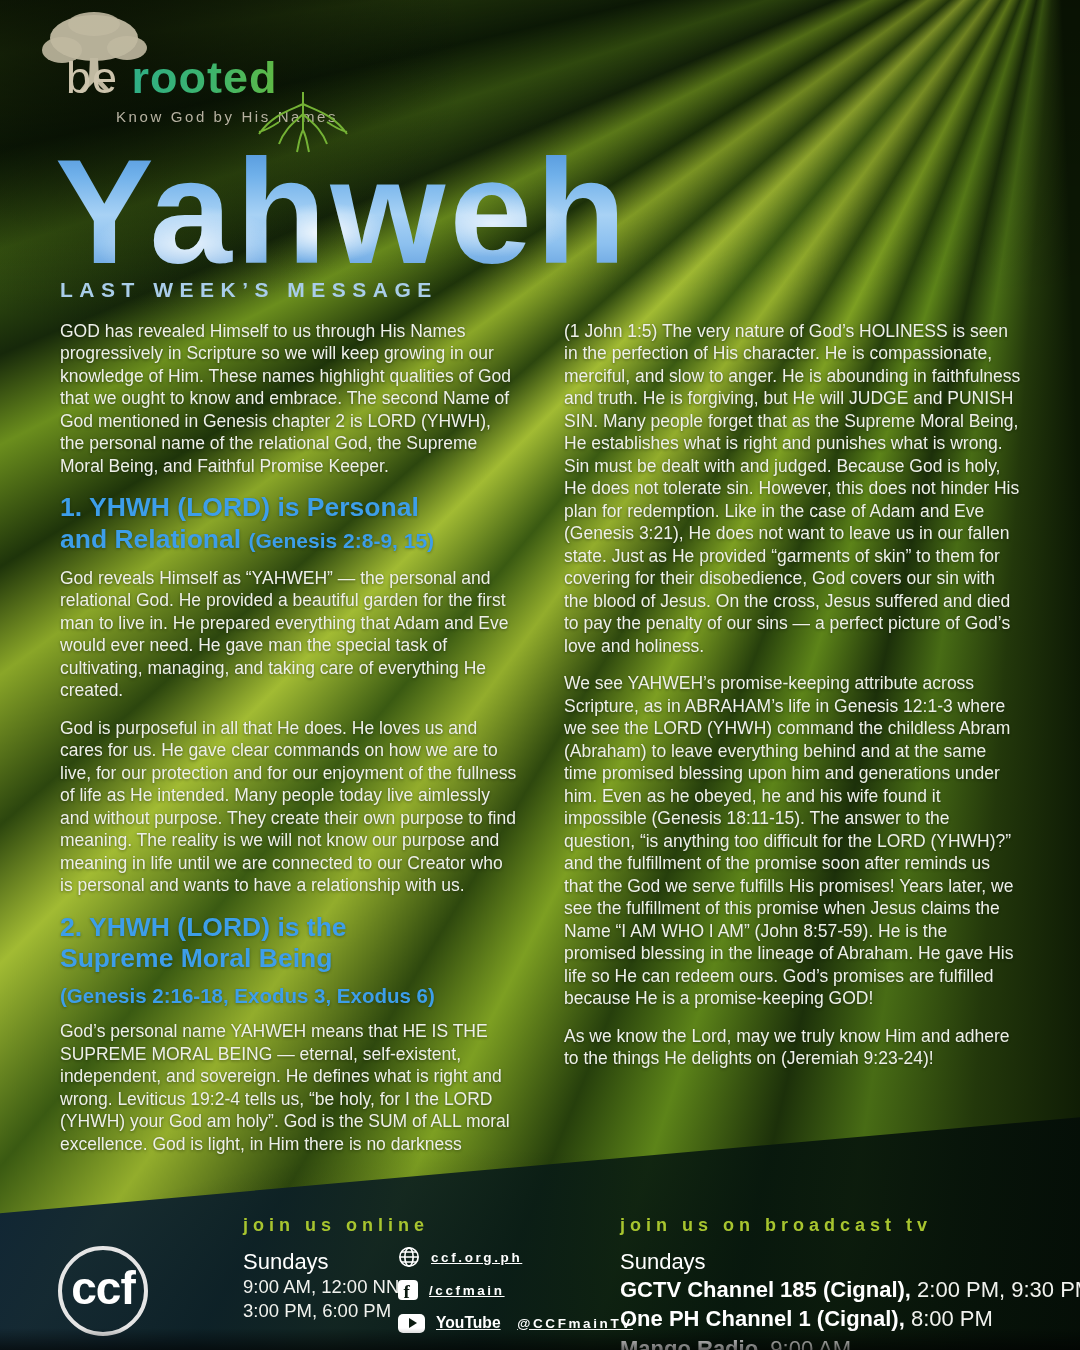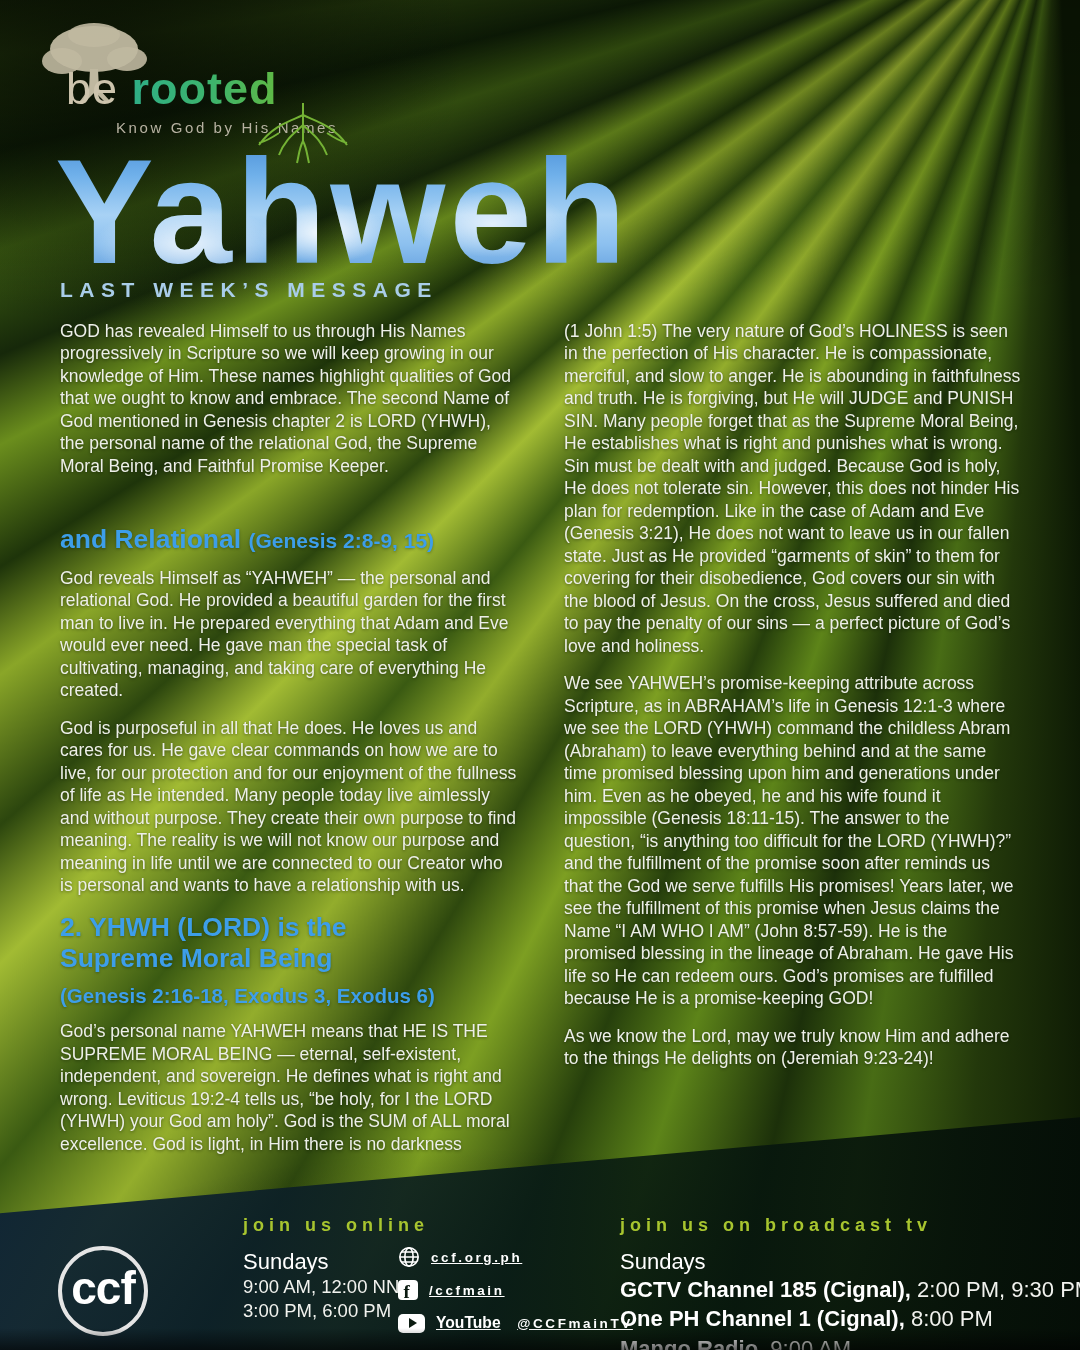--- a/index.html
+++ b/index.html
@@ -18,21 +18,21 @@
   }
   .bg-vignette {
     position:absolute; inset:0;
     background:
       radial-gradient(46% 28% at 10% 4%, rgba(4,8,2,.68), rgba(4,8,2,0) 72%),
       radial-gradient(70% 24% at 45% 103%, rgba(3,8,2,.55), rgba(3,8,2,0) 75%),
       linear-gradient(180deg, rgba(0,0,0,.28) 0%, rgba(0,0,0,0) 22%);
   }
 
   
-  .logo-block { position:absolute; left:30px; top:17px; width:330px; height:128px; }
+  .logo-block { position:absolute; left:30px; top:6px; width:330px; height:128px; }
   .tree-icon { position:absolute; left:2px; top:2px; width:128px; height:84px; opacity:.92; }
   .roots-icon { position:absolute; left:214px; top:86px; width:118px; height:62px; }
   .logo-text { position:absolute; left:36px; top:46px; font-size:45px; letter-spacing:1px; white-space:nowrap; }
   .logo-be { color:#cdc4ad; font-weight:400; }
   .logo-rooted {
     font-weight:700;
     background:linear-gradient(90deg, #2fae86 0%, #3db46c 55%, #5fb944 100%);
     -webkit-background-clip:text; background-clip:text; color:transparent;
   }
   .logo-tagline { position:absolute; left:86px; top:102px; font-size:15px; letter-spacing:2.6px; color:#b7b2a2; white-space:nowrap; }
@@ -128,21 +128,21 @@
   </svg>
 </div>
 
 <div class="page-title">Yahweh</div>
 <div class="page-subtitle">LAST WEEK’S MESSAGE</div>
 
 <div class="columns">
   <div class="col">
     <p>GOD has revealed Himself to us through His Names progressively in Scripture so we will keep growing in our knowledge of Him. These names highlight qualities of God that we ought to know and embrace. The second Name of God mentioned in Genesis chapter 2 is LORD (YHWH), the personal name of the relational God, the Supreme Moral Being, and Faithful Promise Keeper.</p>
     <div class="hblue">
-      <br>
+      <span>1. YHWH (LORD) is Personal</span><br>
       <span>and Relational</span>
       <span class="ref">(Genesis 2:8-9, 15)</span>
     </div>
     <p>God reveals Himself as “YAHWEH” — the personal and relational God. He provided a beautiful garden for the first man to live in. He prepared everything that Adam and Eve would ever need. He gave man the special task of cultivating, managing, and taking care of everything He created.</p>
     <p>God is purposeful in all that He does. He loves us and cares for us. He gave clear commands on how we are to live, for our protection and for our enjoyment of the fullness of life as He intended. Many people today live aimlessly and without purpose. They create their own purpose to find meaning. The reality is we will not know our purpose and meaning in life until we are connected to our Creator who is personal and wants to have a relationship with us.</p>
     <div class="hblue">
       <span>2. YHWH (LORD) is the</span><br>
       <span>Supreme Moral Being</span>
       <span class="refline">(Genesis 2:16-18, Exodus 3, Exodus 6)</span>
     </div>

